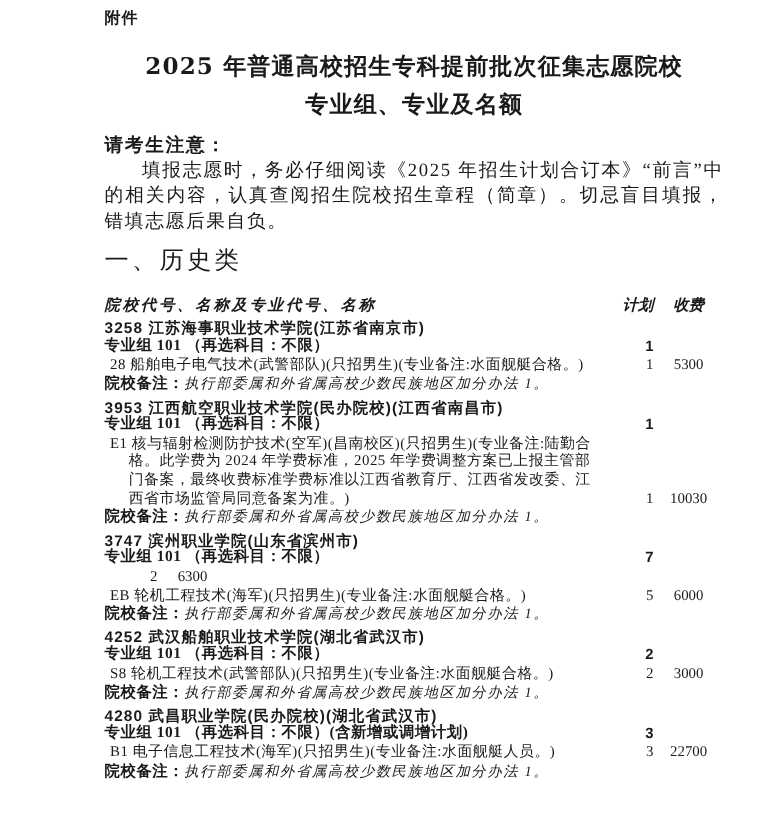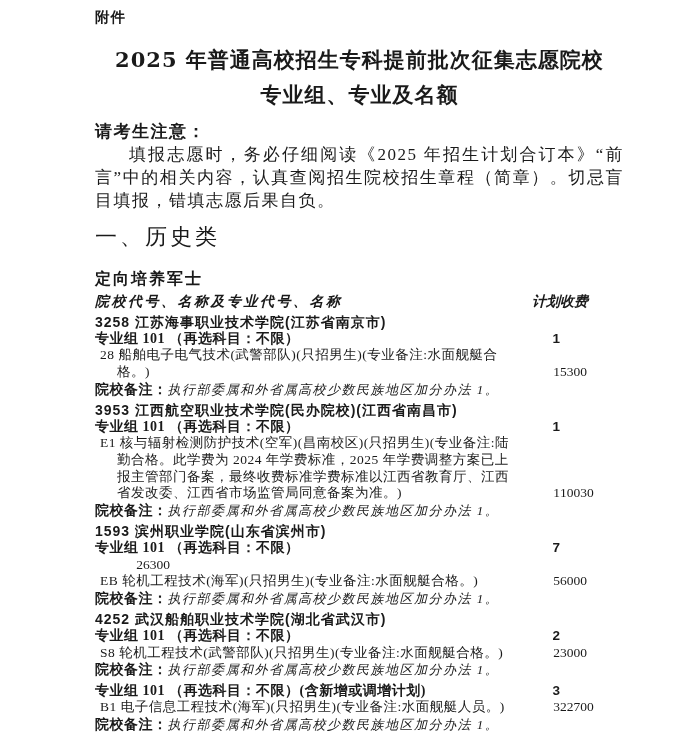--- a/index.html
+++ b/index.html
@@ -9,21 +9,21 @@
     height: 750px;
     overflow: hidden;
     background: #ffffff;
     color: #1a1a1a;
     font-family: "Liberation Serif", serif;
   }
   .page {
     box-sizing: border-box;
     width: 700px;
     height: 750px;
-    padding: 8px 76px 0 95px;
+    padding: 8px 42px 0 95px;
     overflow: hidden;
   }
   .attachment {
     font-family: "Liberation Sans", sans-serif;
     font-weight: bold;
     font-size: 14.5px;
     line-height: 18px;
     letter-spacing: 1px;
   }
   .doc-title {
@@ -78,21 +78,21 @@
   .col-main { flex: 1 1 auto; min-width: 0; }
   .table-header .col-main { letter-spacing: 2.5px; }
   .col-plan {
     flex: 0 0 48px;
     width: 48px;
     text-align: right;
   }
   .col-fee {
     flex: 0 0 64px;
     width: 64px;
-    text-align: left;
+    text-align: center;
   }
   .inst-block { margin-top: 4px; }
   .inst-block > div { line-height: 16.6px; }
   .inst-title {
     font-family: "Liberation Sans", sans-serif;
     font-weight: bold;
     font-size: 14px;
     letter-spacing: 1px;
   }
   .row {
@@ -146,21 +146,20 @@
     <span>专业组、专业及名额</span>
   </h1>
 
   <div class="notice">
     <div class="notice-heading">请考生注意：</div>
     <p class="notice-body">填报志愿时，务必仔细阅读《2025 年招生计划合订本》“前言”中的相关内容，认真查阅招生院校招生章程（简章）。切忌盲目填报，错填志愿后果自负。</p>
   </div>
 
   <h2 class="section-heading">一、历史类</h2>
 
-  <div class="subsection-heading">定向培养军士</div>
 
   <div class="table-header">
     <div class="col-main">院校代号、名称及专业代号、名称</div>
     <div class="col-plan">计划</div>
     <div class="col-fee">收费</div>
   </div>
 
   <div id="institutions">
       <div class="inst-block">
         <div class="inst-title">3258 江苏海事职业技术学院(江苏省南京市)</div>
@@ -184,21 +183,21 @@
           <div class="col-fee"></div>
         </div>
         <div class="row program-row">
           <div class="col-main">E1 核与辐射检测防护技术(空军)(昌南校区)(只招男生)(专业备注:陆勤合格。此学费为 2024 年学费标准，2025 年学费调整方案已上报主管部门备案，最终收费标准学费标准以江西省教育厅、江西省发改委、江西省市场监管局同意备案为准。)</div>
           <div class="col-plan">1</div>
           <div class="col-fee">10030</div>
         </div>
         <div class="remark-row"><span class="remark-label">院校备注：</span><span class="remark-text">执行部委属和外省属高校少数民族地区加分办法 1。</span></div>
       </div>
       <div class="inst-block">
-        <div class="inst-title">1593 滨州职业学院(山东省滨州市)</div>
+        <div class="inst-title">3747 滨州职业学院(山东省滨州市)</div>
         <div class="row group-row">
           <div class="col-main">专业组 101 （再选科目：不限）</div>
           <div class="col-plan">7</div>
           <div class="col-fee"></div>
         </div>
         <div class="row program-row">
           <div class="col-plan">2</div>
           <div class="col-fee">6300</div>
         </div>
         <div class="row program-row">
@@ -216,20 +215,21 @@
           <div class="col-fee"></div>
         </div>
         <div class="row program-row">
           <div class="col-main">S8 轮机工程技术(武警部队)(只招男生)(专业备注:水面舰艇合格。)</div>
           <div class="col-plan">2</div>
           <div class="col-fee">3000</div>
         </div>
         <div class="remark-row"><span class="remark-label">院校备注：</span><span class="remark-text">执行部委属和外省属高校少数民族地区加分办法 1。</span></div>
       </div>
       <div class="inst-block">
+        <div class="inst-title">4280 武昌职业学院(民办院校)(湖北省武汉市)</div>
         <div class="row group-row">
           <div class="col-main">专业组 101 （再选科目：不限）(含新增或调增计划)</div>
           <div class="col-plan">3</div>
           <div class="col-fee"></div>
         </div>
         <div class="row program-row">
           <div class="col-main">B1 电子信息工程技术(海军)(只招男生)(专业备注:水面舰艇人员。)</div>
           <div class="col-plan">3</div>
           <div class="col-fee">22700</div>
         </div>

